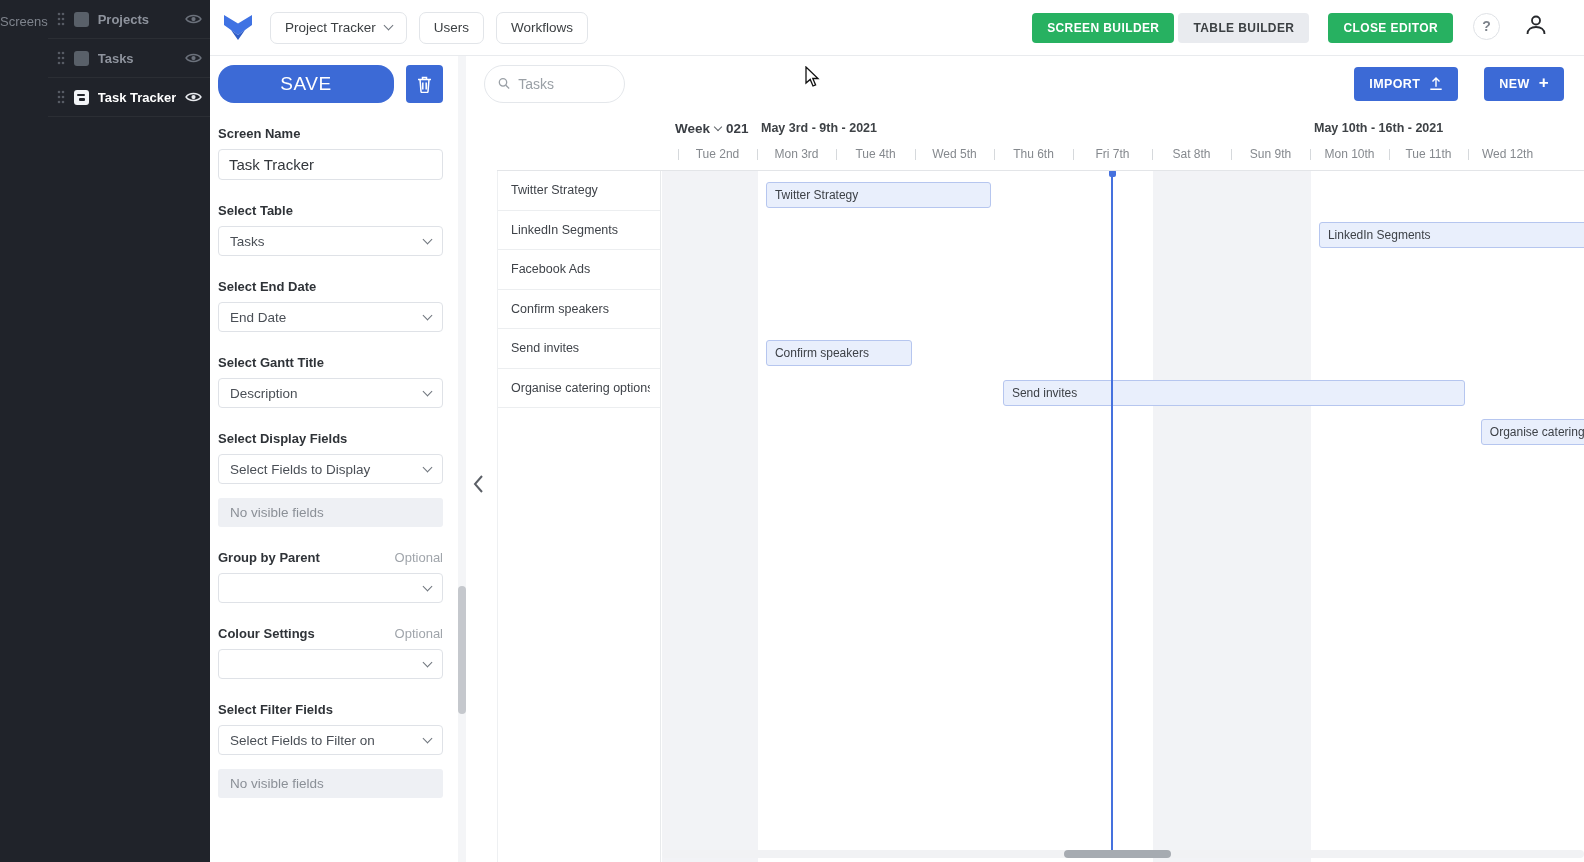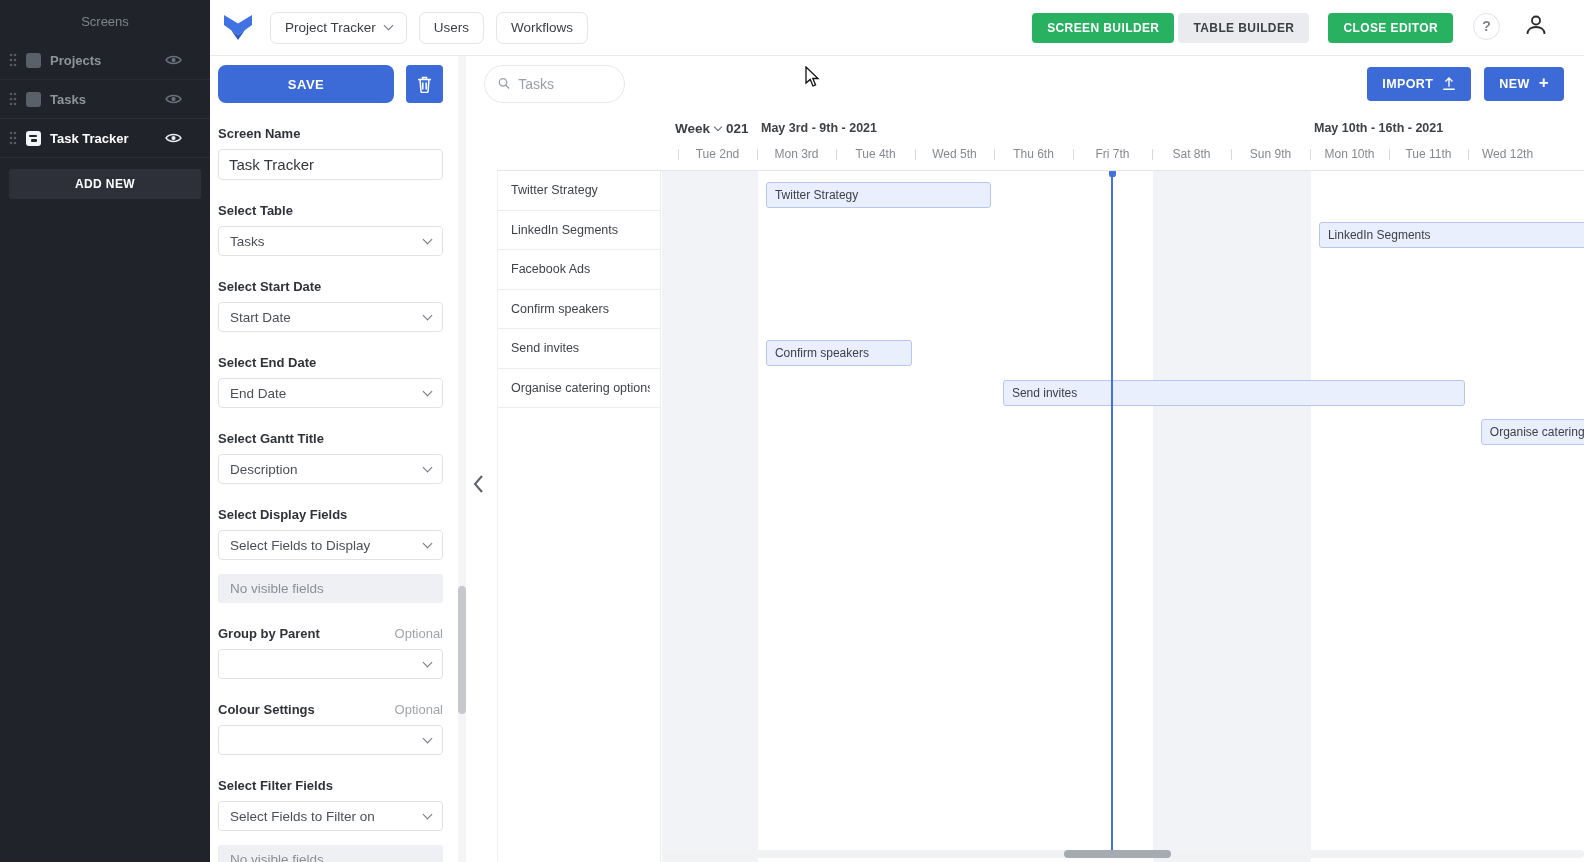--- a/index.html
+++ b/index.html
@@ -2,21 +2,21 @@
 <html style="--accent: #3c6ad6; --green: #27b161; --barfill: #e9effc; --barborder: #b6c6ef; --today: #4571de;"><head>
 <meta charset="utf-8">
 <style>
   * { margin:0; padding:0; box-sizing:border-box; }
   html,body { width:1584px; height:862px; overflow:hidden; background:#fff;
               font-family:"Liberation Sans", sans-serif; }
   button, input { font-family:inherit; }
   #app { position:relative; width:1584px; height:862px; display:flex; }
 
   
-  .sidebar { width:210px; flex-shrink:0; background:#20232a; display:flex; flex-direction:column; }
+  .sidebar { width:210px; flex-shrink:0; background:#20232a; display:flex; flex-direction:row; }
   .sidebar-title { text-align:center; padding:14px 0 12px; font-size:13px; color:#7e838c; }
   .side-item { display:flex; align-items:center; height:39px; padding:0 28px 0 9px; gap:9px;
                border-bottom:1px solid rgba(255,255,255,.05); cursor:pointer; }
   .side-item .drag { color:#565b64; display:flex; }
   .side-item .sq { width:15px; height:15px; border-radius:3px; background:#596069; position:relative; flex-shrink:0; }
   .side-item .lbl { flex:1; font-size:13px; font-weight:bold; color:#8e939d;
                     white-space:nowrap; overflow:hidden; }
   .side-item .eye { color:#6b717b; display:flex; }
   .side-item.selected .lbl { color:#ffffff; }
   .side-item.selected .eye { color:#e8eaee; }
@@ -49,22 +49,22 @@
                  display:flex; align-items:center; justify-content:center; cursor:pointer; }
   .avatar { margin-left:24px; display:flex; cursor:pointer; color:#26282c; }
 
   
   .content-row { flex:1; display:flex; min-height:0; }
 
   
   .settings { width:256px; flex-shrink:0; position:relative; padding:9px 0 0 8px; overflow:hidden; }
   .settings-inner { width:225px; }
   .btn-row { display:flex; gap:12px; }
-  .save-btn { width:176px; height:38px; border:none; border-radius:8px; background:var(--accent,#3c6ad6);
-              color:#fff; font-size:13px; font-weight:bold; letter-spacing:.5px; cursor:pointer; }
+  .save-btn { width:176px; height:38px; border:none; border-radius:16px; background:var(--accent,#3c6ad6);
+              color:#fff; font-size:19px; font-weight:normal; letter-spacing:.5px; cursor:pointer; }
   .trash-btn { width:37px; height:38px; border:none; border-radius:4px; background:var(--accent,#3c6ad6);
                display:flex; align-items:center; justify-content:center; cursor:pointer; color:#fff; }
   .fgroup { margin-top:24px; }
   .flabel { font-size:13px; font-weight:bold; color:#2f3338; height:14px; line-height:14px;
             display:flex; justify-content:space-between; align-items:baseline; }
   .flabel .opt { font-weight:normal; font-size:13px; color:#a0a5ab; }
   .text-input { margin-top:8px; width:100%; height:31px; border:1px solid #dfe2e7; border-radius:4px;
                 padding:0 10px; font-size:15px; color:#33373c; outline:none; }
   .sel { margin-top:8px; width:100%; height:30px; border:1px solid #dfe2e7; border-radius:4px;
          background:#fff; padding:0 11px; font-size:13.5px; color:#4a4f56;
@@ -74,21 +74,21 @@
   .v-scroll { position:absolute; top:0; right:0; bottom:0; width:8px; background:#f4f5f7; }
   .v-thumb { position:absolute; top:530px; height:128px; width:8px; border-radius:4px; background:#c5c8cd; }
 
   
   .main { flex:1; position:relative; background:#fff; min-width:0; }
   .toolbar { height:55px; display:flex; align-items:center; padding:0 20px 0 18px; }
   .search { width:141px; height:38px; border:1px solid #e4e7eb; border-radius:19px;
             display:flex; align-items:center; gap:8px; padding:0 13px; color:#9aa0a6; background:#fff; }
   .search input { border:none; outline:none; width:100%; font-size:14px; color:#3c4043; background:transparent; }
   .search input::placeholder { color:#9aa0a6; }
-  .toolbar-right { margin-left:auto; display:flex; gap:13px; }
+  .toolbar-right { margin-left:auto; display:flex; gap:26px; }
   .action-btn { height:34px; padding:0 15px; border:none; border-radius:4px; background:var(--accent,#3c6ad6);
                 color:#fff; font-size:12.5px; font-weight:bold; letter-spacing:.4px;
                 display:flex; align-items:center; gap:9px; cursor:pointer; }
   .action-btn .plus { font-size:17px; font-weight:bold; margin-top:-2px; }
   .collapse { position:absolute; left:6px; top:418px; color:#5b5f66; cursor:pointer; }
 
   
   .gantt { position:absolute; top:55px; left:31px; right:0; bottom:0; }
   .g-header { height:60px; border-bottom:1px solid #e3e5e8; position:relative; }
   .tl-header { position:absolute; left:164px; right:0; top:0; bottom:0; overflow:hidden; }
@@ -251,27 +251,20 @@
           </div>
 
           <div class="fgroup">
             <div class="flabel">Select Table</div>
             <div class="sel">
               <span>Tasks</span>
               <span class="chev"></span>
             </div>
           </div>
 
-          <div class="fgroup">
-            <div class="flabel">Select Start Date</div>
-            <div class="sel">
-              <span>Start Date</span>
-              <span class="chev"></span>
-            </div>
-          </div>
 
           <div class="fgroup">
             <div class="flabel">Select End Date</div>
             <div class="sel">
               <span>End Date</span>
               <span class="chev"></span>
             </div>
           </div>
 
           <div class="fgroup">

